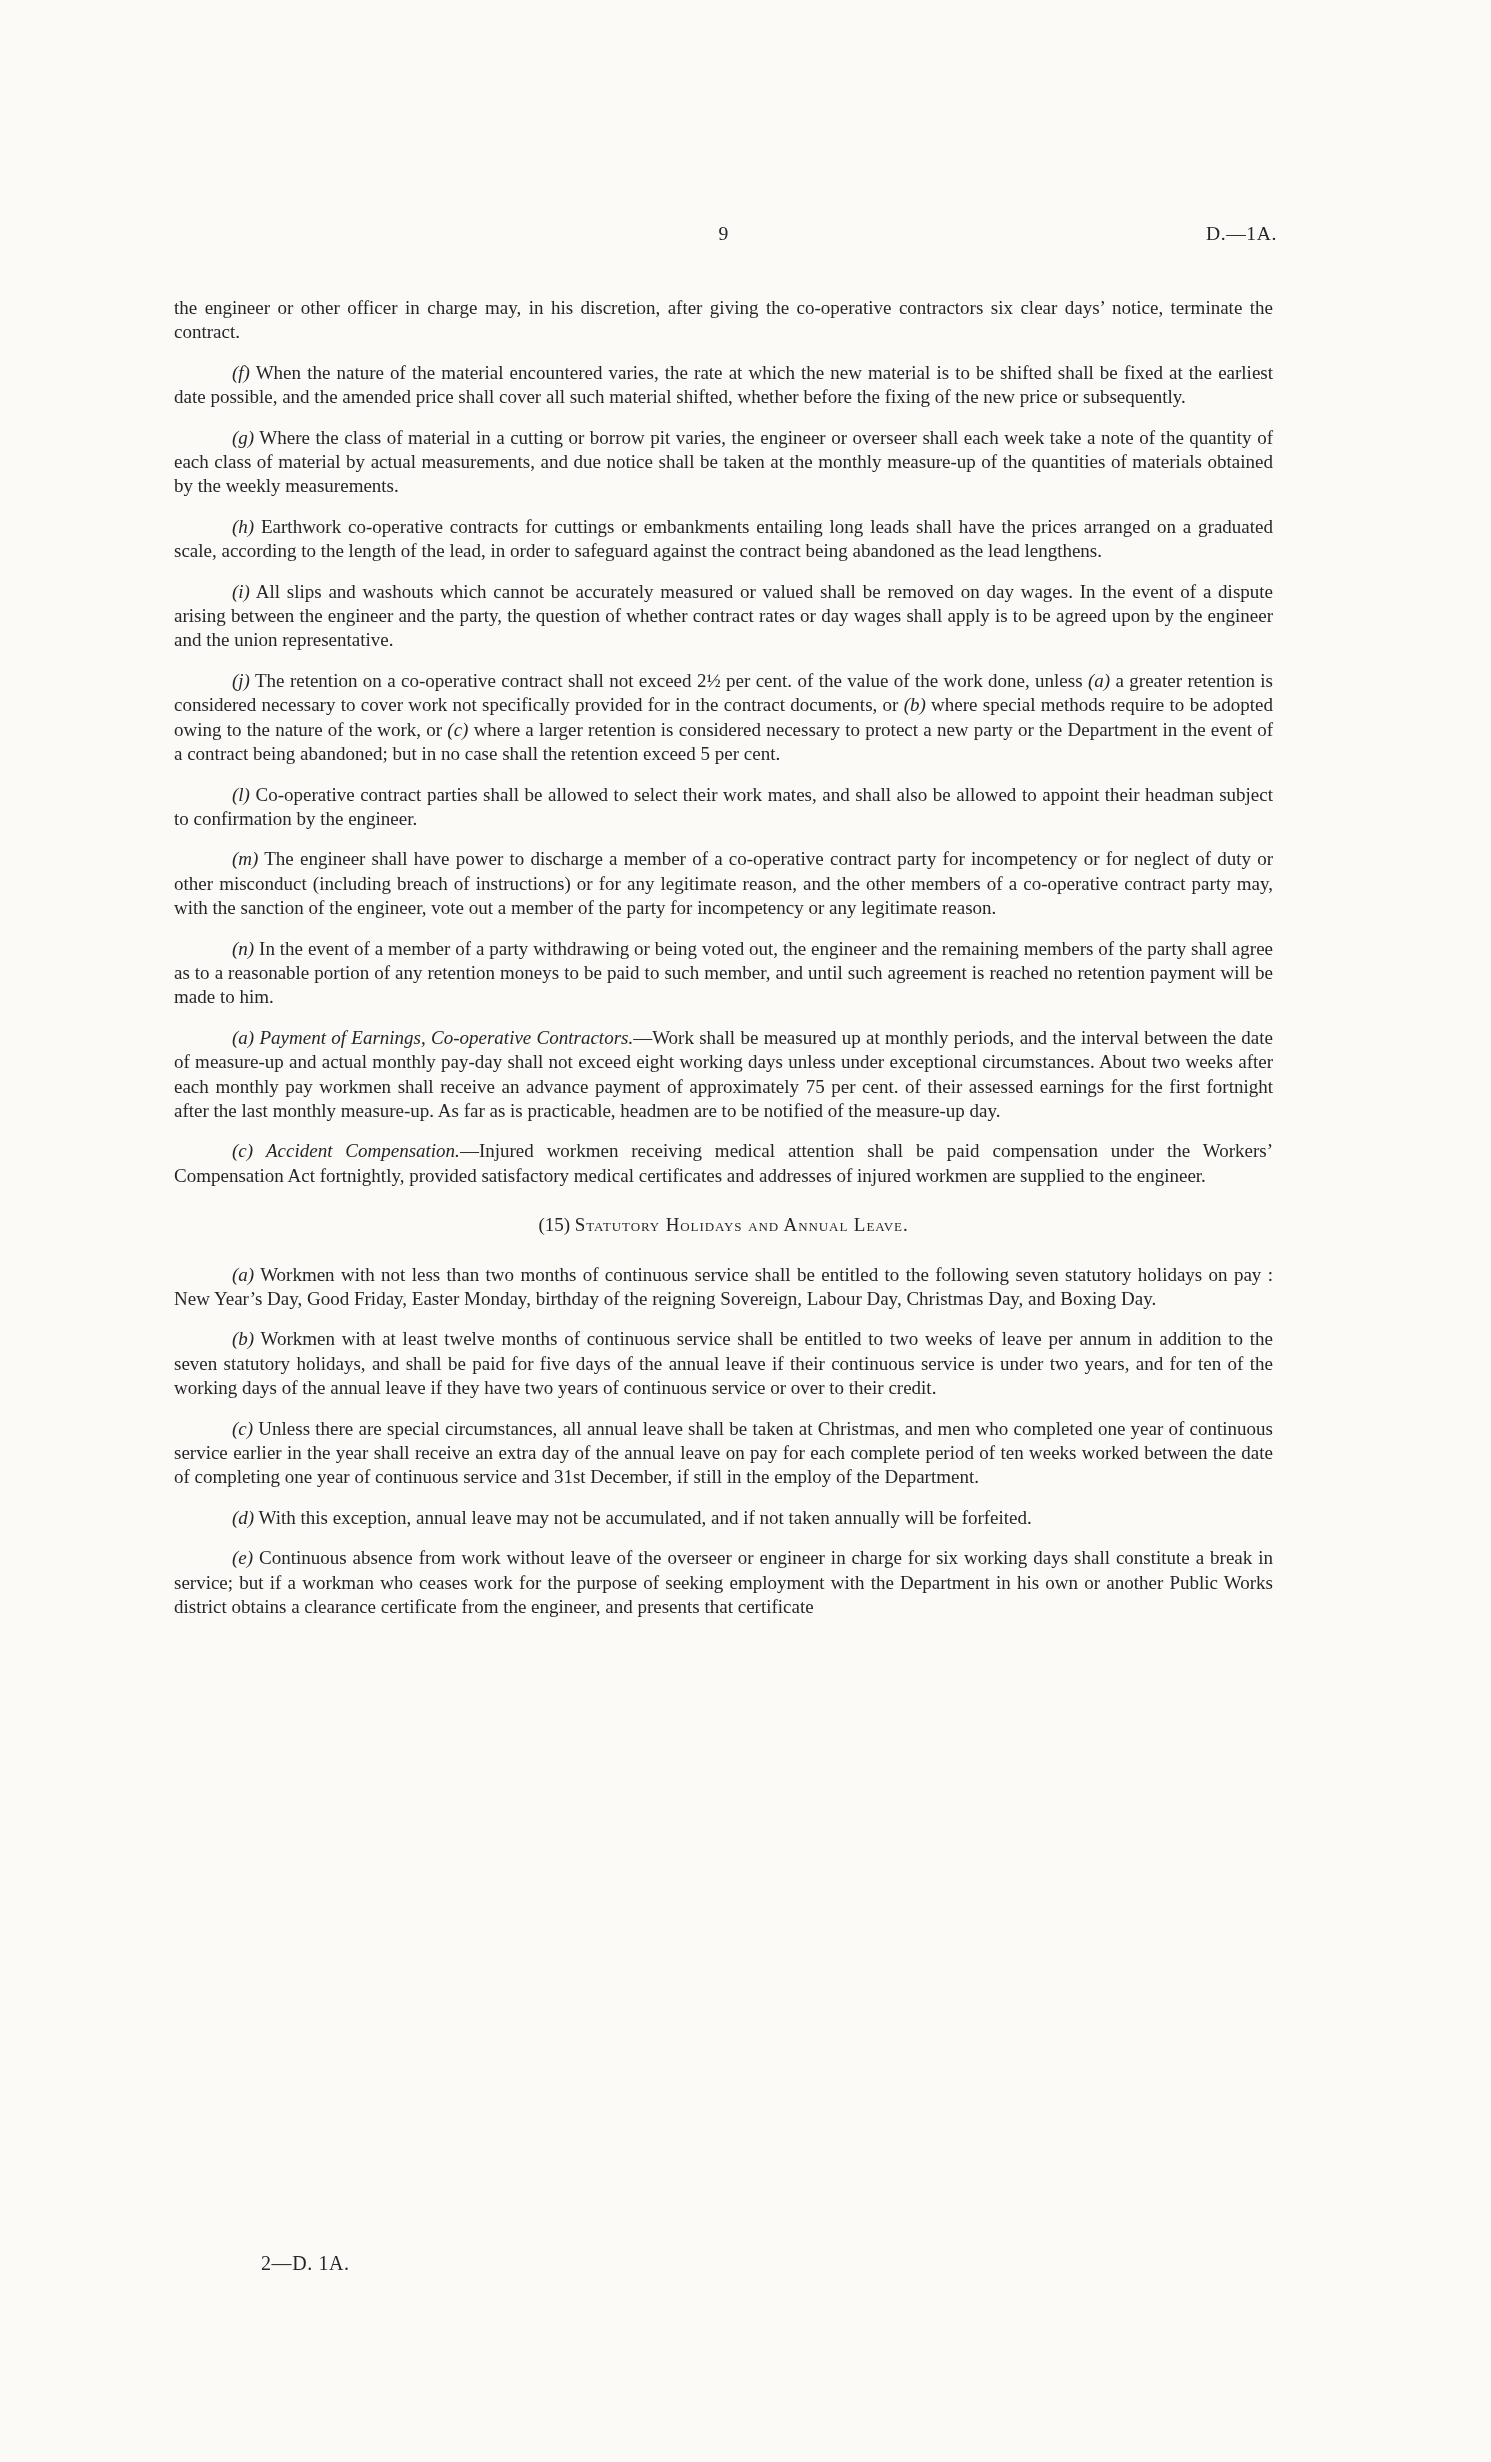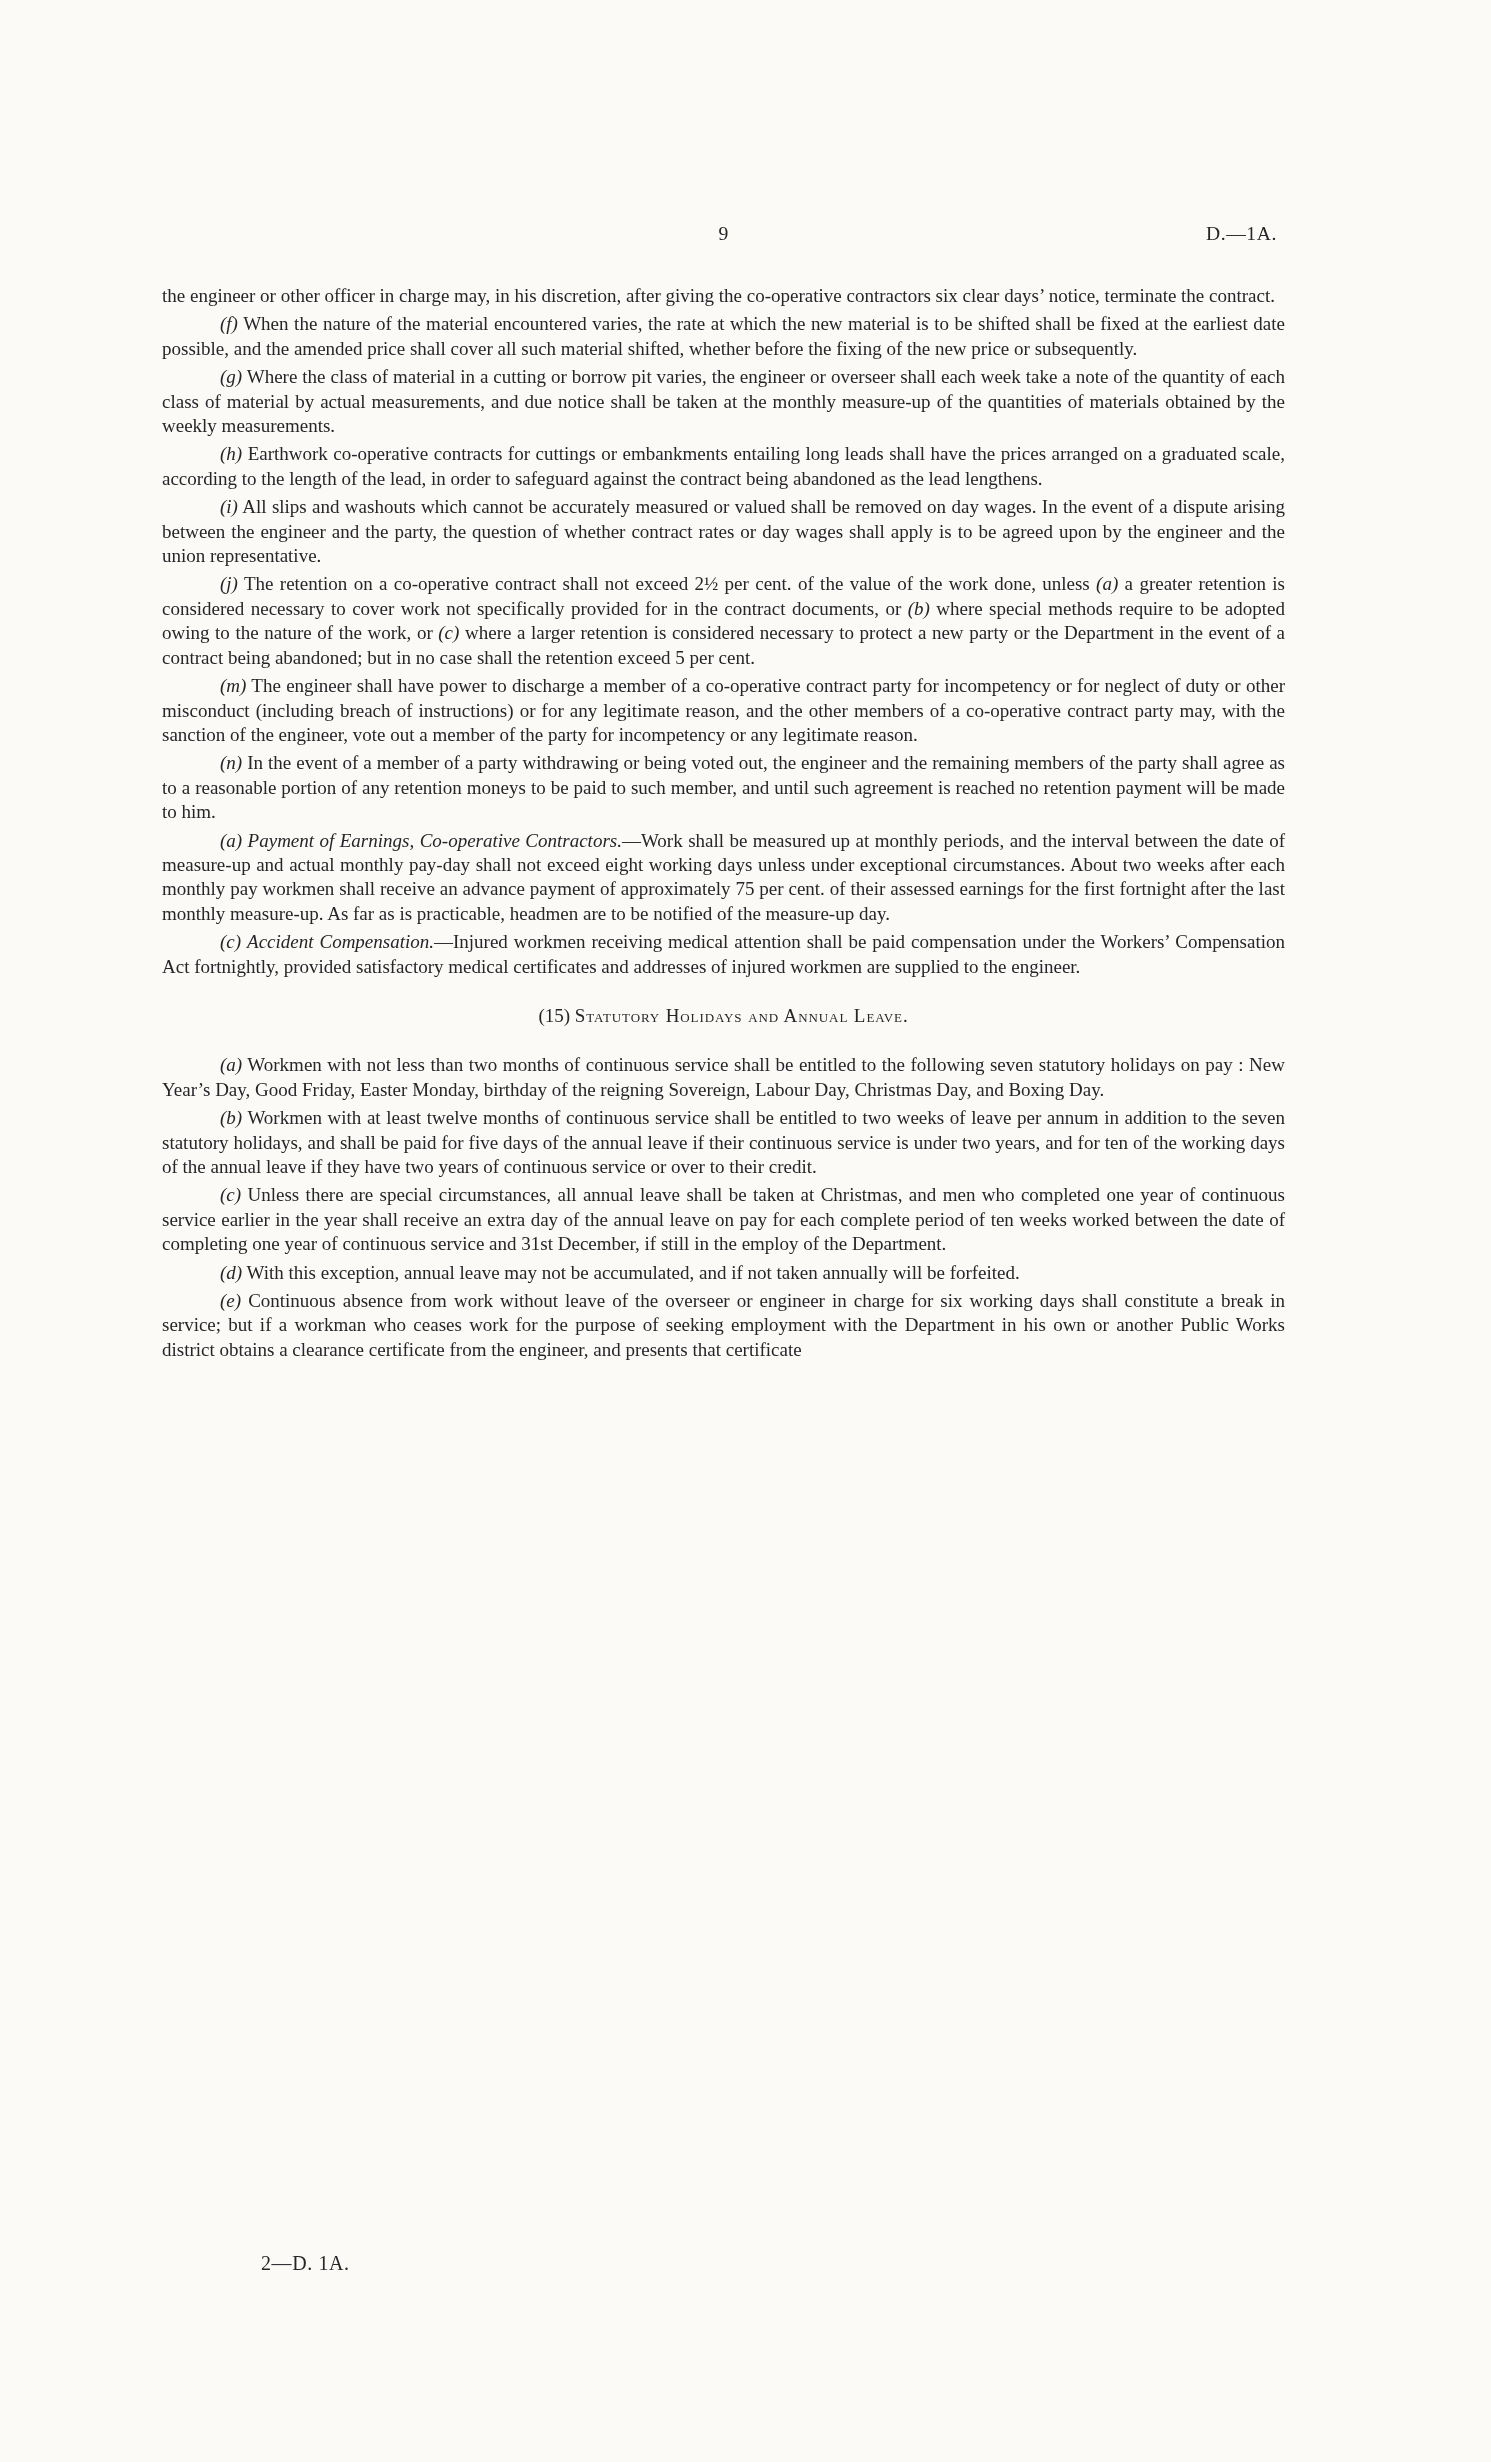--- a/index.html
+++ b/index.html
@@ -37,21 +37,21 @@
   .body-text {
     position: absolute;
     top: 280px;
     left: 158px;
     width: 1131px;
     text-align: justify;
     font-size: 19px;
     line-height: 24.4px;
   }
   .body-text p {
-    margin: 4px;
+    margin: 16px;
     text-indent: 58px;
   }
   .body-text p.noindent { text-indent: 0; }
   .body-text h3.heading {
     margin: 25px 0 25px 0;
     text-align: center;
     font-size: 19px;
     font-weight: normal;
     text-indent: 0;
   }
@@ -75,20 +75,21 @@
     <span class="doc-ref">D.—1A.</span>
   </div>
 
   <main class="body-text">
       <p class="noindent"><span>the engineer or other officer in charge may, in his discretion, after giving the co-operative contractors six clear days’ notice, terminate the contract.</span></p>
       <p class=""><span class="it">(f)</span><span> When the nature of the material encountered varies, the rate at which the new material is to be shifted shall be fixed at the earliest date possible, and the amended price shall cover all such material shifted, whether before the fixing of the new price or subsequently.</span></p>
       <p class=""><span class="it">(g)</span><span> Where the class of material in a cutting or borrow pit varies, the engineer or overseer shall each week take a note of the quantity of each class of material by actual measurements, and due notice shall be taken at the monthly measure-up of the quantities of materials obtained by the weekly measurements.</span></p>
       <p class=""><span class="it">(h)</span><span> Earthwork co-operative contracts for cuttings or embankments entailing long leads shall have the prices arranged on a graduated scale, according to the length of the lead, in order to safeguard against the contract being abandoned as the lead lengthens.</span></p>
       <p class=""><span class="it">(i)</span><span> All slips and washouts which cannot be accurately measured or valued shall be removed on day wages.  In the event of a dispute arising between the engineer and the party, the question of whether contract rates or day wages shall apply is to be agreed upon by the engineer and the union representative.</span></p>
       <p class=""><span class="it">(j)</span><span> The retention on a co-operative contract shall not exceed 2½ per cent. of the value of the work done, unless </span><span class="it">(a)</span><span> a greater retention is considered necessary to cover work not specifically provided for in the contract documents, or </span><span class="it">(b)</span><span> where special methods require to be adopted owing to the nature of the work, or </span><span class="it">(c)</span><span> where a larger retention is considered necessary to protect a new party or the Department in the event of a contract being abandoned; but in no case shall the retention exceed 5 per cent.</span></p>
+      <p class=""><span class="it">(l)</span><span> Co-operative contract parties shall be allowed to select their work mates, and shall also be allowed to appoint their headman subject to confirmation by the engineer.</span></p>
       <p class=""><span class="it">(m)</span><span> The engineer shall have power to discharge a member of a co-operative contract party for incompetency or for neglect of duty or other misconduct (including breach of instructions) or for any legitimate reason, and the other members of a co-operative contract party may, with the sanction of the engineer, vote out a member of the party for incompetency or any legitimate reason.</span></p>
       <p class=""><span class="it">(n)</span><span> In the event of a member of a party withdrawing or being voted out, the engineer and the remaining members of the party shall agree as to a reasonable portion of any retention moneys to be paid to such member, and until such agreement is reached no retention payment will be made to him.</span></p>
       <p class=""><span class="it">(a)</span><span> </span><span class="it">Payment of Earnings, Co-operative Contractors.</span><span>—Work shall be measured up at monthly periods, and the interval between the date of measure-up and actual monthly pay-day shall not exceed eight working days unless under exceptional circumstances.  About two weeks after each monthly pay workmen shall receive an advance payment of approximately 75 per cent. of their assessed earnings for the first fortnight after the last monthly measure-up.  As far as is practicable, headmen are to be notified of the measure-up day.</span></p>
       <p class=""><span class="it">(c)</span><span> </span><span class="it">Accident Compensation.</span><span>—Injured workmen receiving medical attention shall be paid compensation under the Workers’ Compensation Act fortnightly, provided satisfactory medical certificates and addresses of injured workmen are supplied to the engineer.</span></p>
       <h3 class="heading"><span>(15) </span><span class="sc">Statutory Holidays and Annual Leave.</span></h3>
       <p class=""><span class="it">(a)</span><span> Workmen with not less than two months of continuous service shall be entitled to the following seven statutory holidays on pay :  New Year’s Day, Good Friday, Easter Monday, birthday of the reigning Sovereign, Labour Day, Christmas Day, and Boxing Day.</span></p>
       <p class=""><span class="it">(b)</span><span> Workmen with at least twelve months of continuous service shall be entitled to two weeks of leave per annum in addition to the seven statutory holidays, and shall be paid for five days of the annual leave if their continuous service is under two years, and for ten of the working days of the annual leave if they have two years of continuous service or over to their credit.</span></p>
       <p class=""><span class="it">(c)</span><span> Unless there are special circumstances, all annual leave shall be taken at Christmas, and men who completed one year of continuous service earlier in the year shall receive an extra day of the annual leave on pay for each complete period of ten weeks worked between the date of completing one year of continuous service and 31st December, if still in the employ of the Department.</span></p>
       <p class=""><span class="it">(d)</span><span> With this exception, annual leave may not be accumulated, and if not taken annually will be forfeited.</span></p>
       <p class=""><span class="it">(e)</span><span> Continuous absence from work without leave of the overseer or engineer in charge for six working days shall constitute a break in service; but if a workman who ceases work for the purpose of seeking employment with the Department in his own or another Public Works district obtains a clearance certificate from the engineer, and presents that certificate</span></p>

